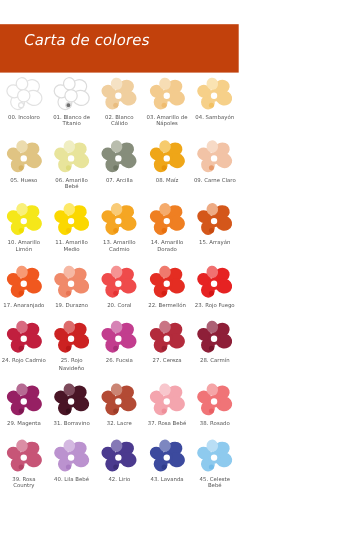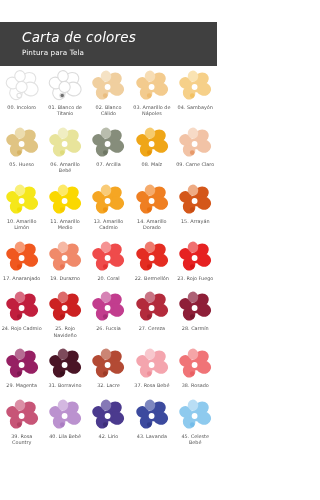--- a/index.html
+++ b/index.html
@@ -15,21 +15,21 @@
     position: relative;
   }
 
   
   .header {
     position: absolute;
     left: 0;
     top: 22px;
     width: 217px;
     height: 44px;
-    background: #404040;
+    background: #c2410c;
     box-sizing: border-box;
     padding: 7px 0 0 22px;
   }
   .header-title {
     color: #ffffff;
     font-size: 13.5px;
     line-height: 16px;
     font-family: "DejaVu Sans", "Liberation Sans", sans-serif;
     font-weight: normal;
     letter-spacing: 0.2px;
@@ -79,21 +79,20 @@
     text-align: center;
     width: 41px;
     word-wrap: break-word;
   }
 </style>
 </head>
 <body>
 
 <div class="header">
   <div class="header-title">Carta de colores</div>
-  <div class="header-subtitle">Pintura para Tela</div>
 </div>
 
 <div class="grid">
     <div class="row">
       <div class="cell">
   <svg class="swatch" viewBox="0 0 34 32">
 
     <ellipse cx="23.5" cy="9" rx="7.4" ry="6.4" fill="#ffffff" stroke="#e2e2e2" stroke-width="1.1" transform="rotate(-18 23.5 9)"></ellipse>
 
     <ellipse cx="25.5" cy="19" rx="7.6" ry="6.8" fill="#ffffff" stroke="#e2e2e2" stroke-width="1.1" transform="rotate(14 25.5 19)"></ellipse>

